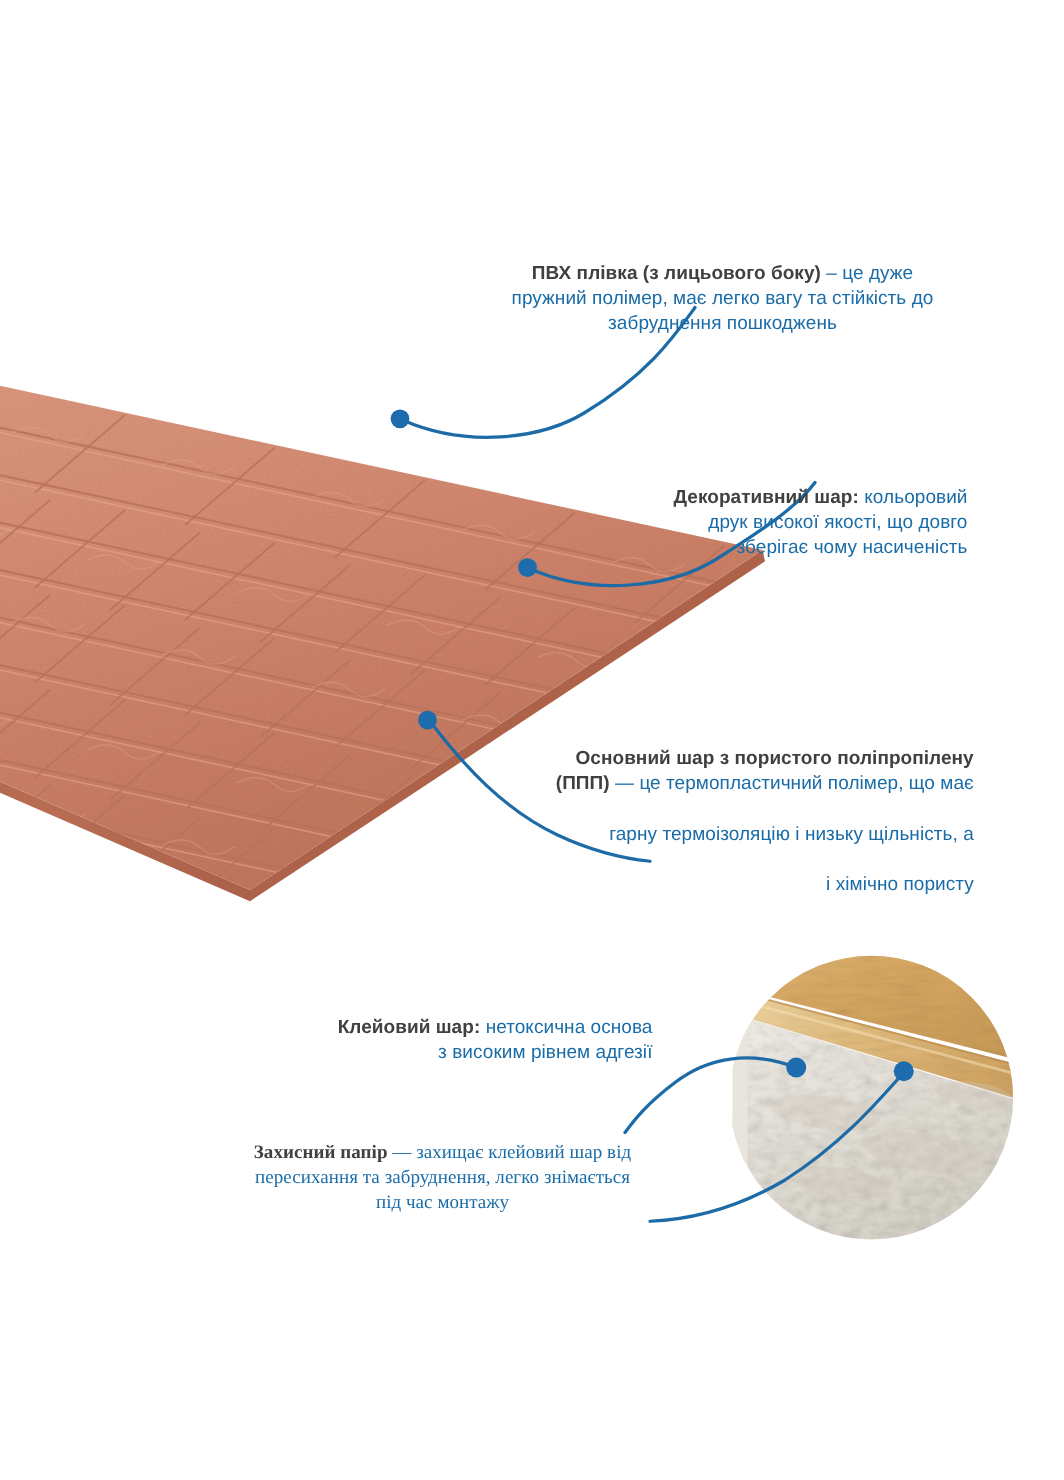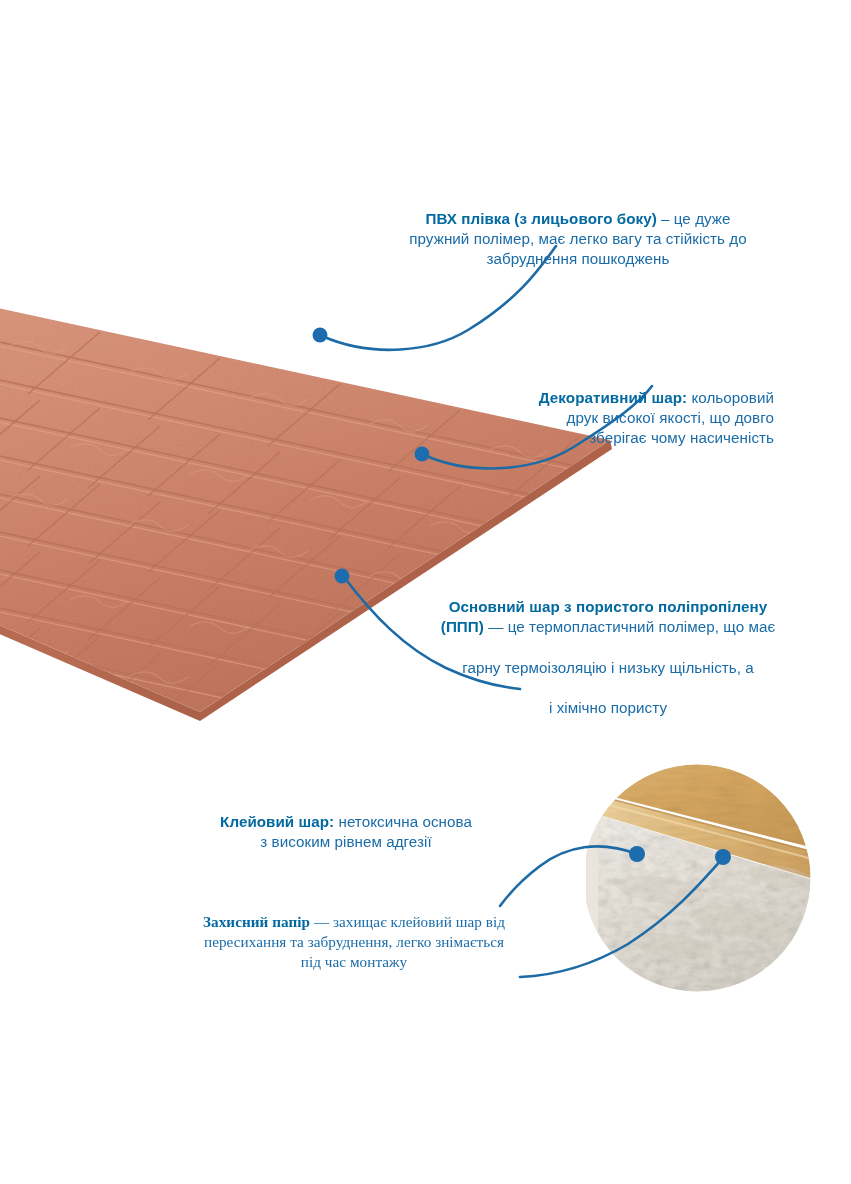--- a/index.html
+++ b/index.html
@@ -30,21 +30,21 @@
 
   
   .callout {
     position: absolute;
     color: #1a6ca8;
     font-size: 15.2px;
     line-height: 1.33;
     letter-spacing: 0.05px;
   }
   .callout b {
-    color: #0369a1;
+    color: #404040;
     font-weight: 700;
   }
   .callout.ta-center { text-align: center; }
   .callout.ta-right  { text-align: right; }
 
   #callout-pvc {
     left: 382px;
     top: 209px;
     width: 392px;
     text-align: center;
@@ -53,27 +53,27 @@
     left: 430px;
     top: 344px;
     width: 344px;
     text-align: right;
     margin-top: 44px;
   }
   #callout-ppp {
     left: 437px;
     top: 597px;
     width: 342px;
-    text-align: center;
+    text-align: right;
   }
   #callout-glue {
-    left: 181px;
+    left: 192px;
     top: 812px;
     width: 330px;
-    text-align: center;
+    text-align: right;
   }
   #callout-paper {
     left: 160px;
     top: 912px;
     width: 388px;
     text-align: center;
     font-family: Liberation Serif, serif;
   }
 </style>
 </head>

